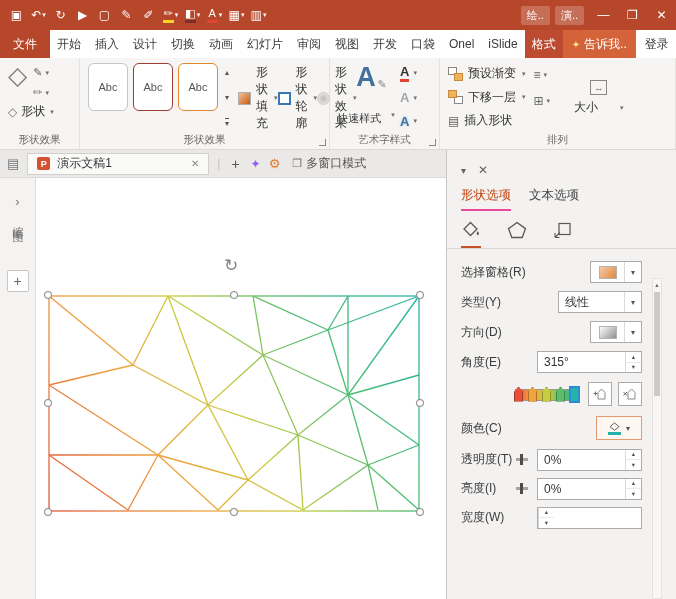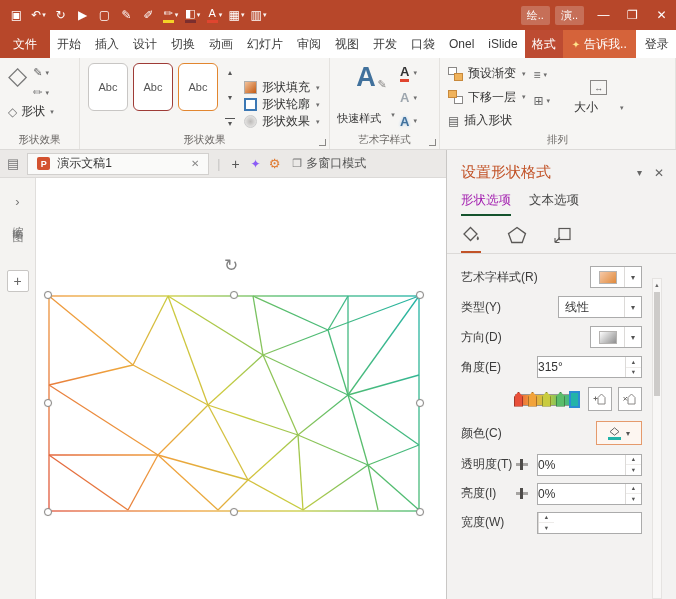--- a/index.html
+++ b/index.html
@@ -38,21 +38,21 @@
   .bigdiamond{font-size:25px;color:#7A7A7A;line-height:1}
   .mini-icon-col{display:flex;flex-direction:column;gap:7px;font-size:11px;color:#666;padding-top:3px}
   .mini-icon-col span{display:flex;align-items:center;gap:2px}
   .shapes-btn{display:flex;align-items:center;gap:4px;color:#333}
   .shapes-btn .dmd{font-size:12px;color:#777}
   .g-styles{width:250px;gap:0}
   .preview{width:40px;height:48px;background:#fff;border:1.5px solid #C8C6C4;border-radius:6px;display:flex;align-items:center;justify-content:center;font-size:11px;color:#555;margin-right:5px;flex:none}
   .preview.p2{border-color:#9E3B36}.preview.p3{border-color:#E2862F}
   .arrowcol{display:flex;flex-direction:column;justify-content:space-between;padding:5px 2px;font-size:8px;color:#555;width:14px;text-align:center}
   .morebtn{border-top:1px solid #555}
-  .sbtncol{display:flex;flex-direction:column;justify-content:flex-end;padding:3px 0 3px 7px}
+  .sbtncol{display:flex;flex-direction:row;justify-content:flex-start;padding:3px 0 3px 7px}
   .sbtn{display:flex;align-items:center;gap:5px;color:#333}
   .sw-fill{width:13px;height:13px;background:linear-gradient(135deg,#F2C29B,#C55A11);border:1px solid #B0AEAC;flex:none}
   .sw-outline{width:13px;height:13px;border:2px solid #3C78B4;background:#fff;flex:none}
   .sw-effect{width:13px;height:13px;border-radius:50%;background:radial-gradient(circle,#BDBBB9,#F3F2F1);border:1px solid #CCC;flex:none}
   .g-wordart{width:110px}
   .wa-left{display:flex;flex-direction:column;align-items:center;width:56px}
   .bigA{font-size:27px;font-weight:bold;color:#41719C;line-height:1.05;position:relative}
   .bigA .pen{position:absolute;right:-11px;bottom:1px;font-size:11px;color:#8A8886;font-weight:normal}
   .qs-label{font-size:11px;color:#333;display:flex;gap:9px;margin-top:20px;white-space:nowrap}
   .wa-right{display:flex;flex-direction:column;justify-content:space-between;padding:2px 0 4px 6px}
@@ -105,37 +105,37 @@
   .rotator{position:absolute;left:176px;top:-38px;font-size:17px;color:#828282;line-height:1}
 
   
   .panel{width:230px;flex:none;background:#F3F2F1;border-left:1px solid #C9C7C5;position:relative;display:flex;flex-direction:column;overflow:hidden}
   .phdr{display:flex;align-items:center;padding:13px 12px 2px 14px;gap:12px}
   .ptitle{font-size:15px;color:#C25328;margin-right:auto;white-space:nowrap}
   .phbtn{color:#666;font-size:10px}
   .phbtn.x{font-size:12px}
   .ptabs{display:flex;gap:18px;padding:8px 14px 0;font-size:12.5px}
   .ptab{padding-bottom:5px;color:#444}
-  .ptab.on{color:#a21caf;border-bottom:2px solid #14532d}
+  .ptab.on{color:#c2410c;border-bottom:2px solid #ec4899}
   .picons{display:flex;gap:26px;padding:10px 14px 0;border-bottom:1px solid #DCDAD8}
   .picon{padding-bottom:4px}
   .picon.on{border-bottom:2px solid #C25328}
   .pbody{padding:8px 34px 0 14px;position:relative;flex:1}
   .frow{display:flex;align-items:center;height:30px}
   .flabel{color:#3B3B3B;white-space:nowrap}
   .fctrl{margin-left:auto}
   .dd{display:flex;align-items:stretch;background:#fff;border:1px solid #ABABAB;height:22px}
   .dd-val{display:flex;align-items:center;padding-left:6px;flex:1;color:#333}
   .dd-sw{flex:1;display:flex;align-items:center;justify-content:center}
   .gmini{width:18px;height:13px;background:linear-gradient(135deg,#F6C9A8,#E08A3C);border:1px solid #B5B3B1}
   .dirmini{width:18px;height:13px;background:linear-gradient(315deg,#8F8F8F,#FDFDFD);border:1px solid #B5B3B1}
   .dd-cbox{width:17px;display:flex;align-items:center;justify-content:center;border-left:1px solid #DCDAD8;color:#555;font-size:8px}
   .w52{width:52px}.w84{width:84px}.w105{width:105px}
   .spin{display:flex;align-items:stretch;background:#fff;border:1px solid #ABABAB;height:22px}
-  .spin-val{display:flex;align-items:center;flex:1;color:#333}
+  .spin-val{display:flex;align-items:center;padding-left:6px;flex:1;color:#333}
   .spin-arr{width:16px;border-left:1px solid #DCDAD8;display:flex;flex-direction:column}
   .spin-arr span{flex:1;display:flex;align-items:center;justify-content:center;font-size:6.5px;color:#555}
   .spin-arr span:first-child{border-bottom:1px solid #EDEBE9}
   .stops-label-row{height:24px}
   .stops-row{height:34px;display:flex;align-items:center;justify-content:flex-end;gap:6px}
   .gbar-wrap{position:relative;width:64px;height:17px;margin-right:3px}
   .gbar{position:absolute;left:0;right:0;top:3px;bottom:2px;border:1px solid #9A9896;
     background:linear-gradient(90deg,#E8503A,#F2A33B 25%,#C9CC3F 50%,#5BBD6B 75%,#23B3A8)}
   .gstop{position:absolute;top:1px;width:9px;height:15px;clip-path:polygon(50% 0,100% 35%,100% 100%,0 100%,0 35%);border:1px solid rgba(0,0,0,.3)}
   .gs0{left:-1px;background:#E8503A}.gs1{left:13px;background:#F2A33B}.gs2{left:27px;background:#C9CC3F}.gs3{left:41px;background:#5BBD6B}
@@ -446,21 +446,20 @@
             <span class="hnd" style="left:-4px;top:213px"></span>
             <span class="hnd" style="left:182px;top:213px"></span>
             <span class="hnd" style="left:368px;top:213px"></span>
           </div>
         </div>
       </div>
     </div>
 
     <div class="panel">
       <div class="phdr">
-        <span class="ptitle">设置形状格式</span>
         <span class="phbtn">▾</span>
         <span class="phbtn x">✕</span>
       </div>
       <div class="ptabs">
         <span class="ptab on">形状选项</span>
         <span class="ptab">文本选项</span>
       </div>
       <div class="picons">
         <span class="picon on">
           <svg width="20" height="18" viewBox="0 0 20 18">
@@ -476,21 +475,21 @@
         <span class="picon">
           <svg width="20" height="18" viewBox="0 0 20 18">
               <rect x="6" y="2.5" width="11" height="11" fill="none" stroke="#5A5856" stroke-width="1.2"></rect>
               <path d="M2 16.5h4.5M2 16.5v-4.5M2 16.5L7 11.5" stroke="#5A5856" stroke-width="1.1" fill="none"></path>
             </svg>
         </span>
       </div>
 
       <div class="pbody">
         <div class="frow">
-          <span class="flabel">艺术字样式(R)</span>
+          <span class="flabel">选择窗格(R)</span>
           <span class="fctrl dd w52">
             <span class="dd-sw">
                 <span class="gmini"></span>
               </span>
             <span class="dd-cbox">▾</span>
           </span>
         </div>
         <div class="frow">
           <span class="flabel">类型(Y)</span>
           <span class="fctrl dd w84">

